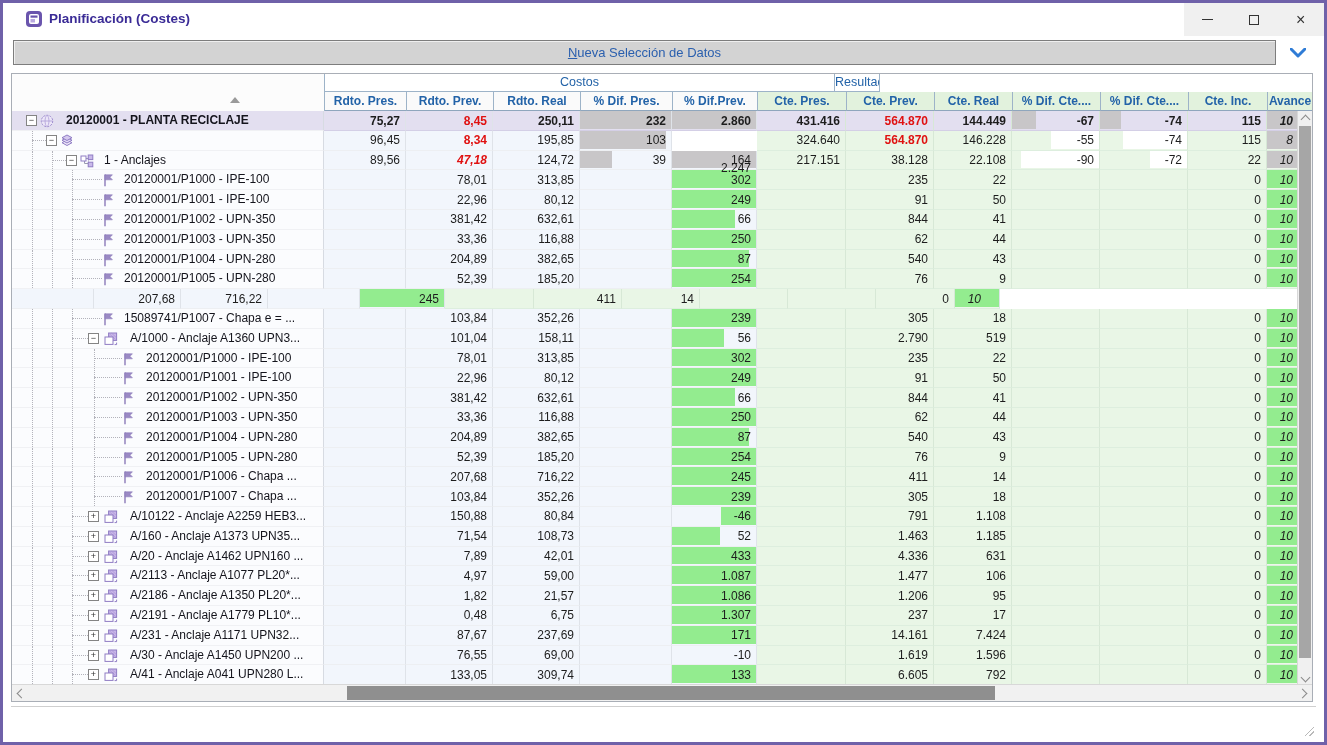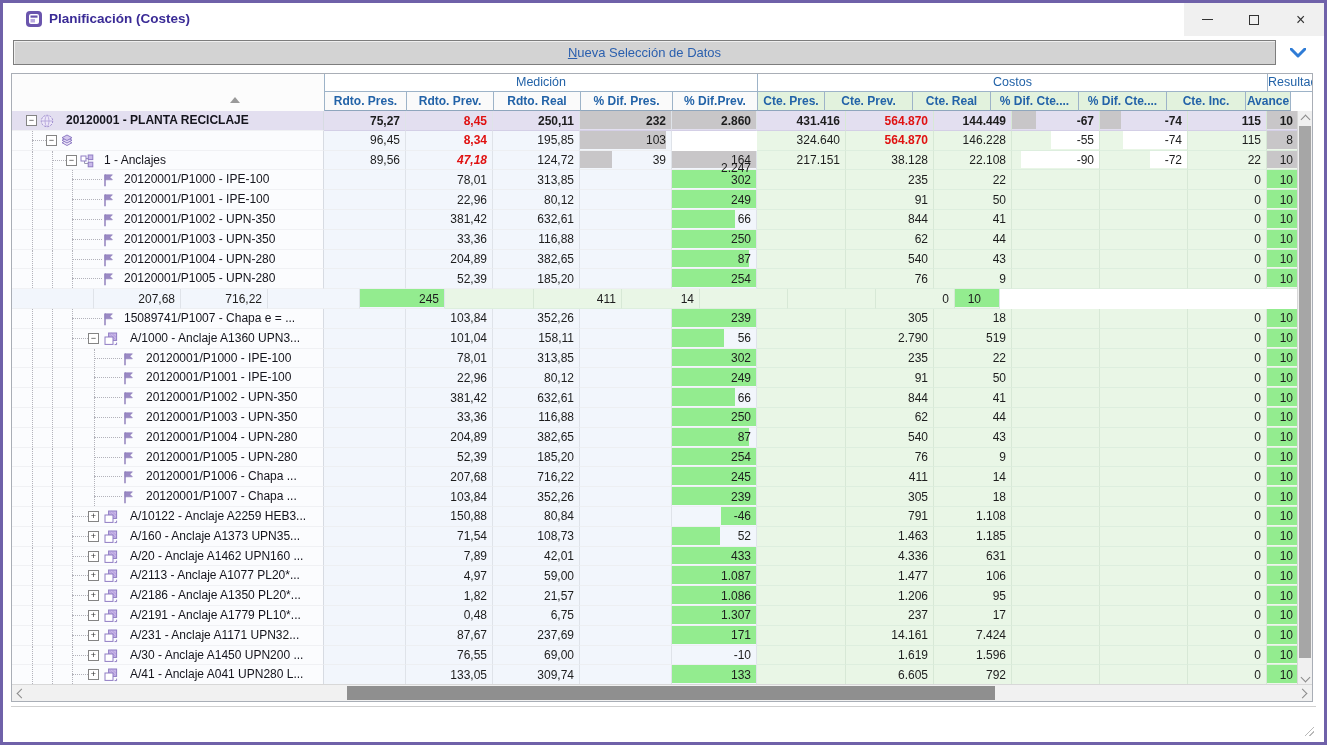--- a/index.html
+++ b/index.html
@@ -31,21 +31,21 @@
   .gcell{height:18px;box-sizing:border-box;border-right:1px solid #9db3c8;border-bottom:1px solid #9db3c8;background:#ffffff;color:#2363a8;font-size:12.5px;text-align:center;line-height:17px;overflow:hidden;white-space:nowrap;cursor:default;}
   .ccell{height:19px;box-sizing:border-box;border-right:1px solid #9db3c8;border-bottom:1px solid #8fa6bd;background:#fafafa;color:#2363a8;font-size:12px;font-weight:bold;text-align:center;line-height:18px;overflow:hidden;white-space:nowrap;cursor:pointer;}
   .ccell.hg{background:#e2f2dd;}
 
   .rowsarea{position:relative;}
   .row{display:flex;height:19.8px;position:relative;}
   .row.sel{outline:1px dotted #4a4a4a;outline-offset:-1px;z-index:2;}
   .cell{position:relative;box-sizing:border-box;height:19.8px;border-right:1px solid #dfe3e9;border-bottom:1px solid #edeff2;overflow:hidden;}
   .a-med{background:#f2f6fc;}
   .a-cost{background:#e9f6e6;border-bottom-color:#ddeede;border-right-color:#d7e8d6;}
-  .a-res{background:#edf7ea;border-bottom-color:#ddeede;}
+  .a-res{background:#edf7ea;border-bottom-color:#ddeede;font-style:italic;}
   .row.sel .cell{background:#e3dff0;border-bottom-color:#d4cfe6;}
   .bar{position:absolute;top:0;bottom:1px;z-index:0;}
   .bar.c-gray{background:#c8c6c8;}
   .bar.c-green{background:#93ec8f;}
   .bar.c-white{background:#ffffff;}
   .val{position:relative;z-index:1;display:block;font-size:12px;color:#1d1d1d;text-align:right;padding:2.5px 5px 0 2px;white-space:nowrap;}
   .val.red{color:#e01111;font-weight:bold;}
   .row.bold .val{font-weight:bold;}
   .cell.c-av .val{padding-right:18px;}
 
@@ -117,31 +117,30 @@
     </div>
   </div>
 
   <div class="gridwrap">
     <div class="ghead">
       <div class="tree-head">
         <div class="sort-tri"></div>
       </div>
       <div class="ghead-right">
         <div class="grow" id="groups">
-            <div class="gcell" style="width: 433px;">Medición</div>
             <div class="gcell" style="width: 510px;">Costos</div>
             <div class="gcell" style="width: 45px;">Resultados</div>
           </div>
         <div class="crow" id="colheads">
             <div class="ccell" style="width: 82px;">Rdto. Pres.</div>
             <div class="ccell" style="width: 87px;">Rdto. Prev.</div>
             <div class="ccell" style="width: 87px;">Rdto. Real</div>
             <div class="ccell" style="width: 92px;">% Dif. Pres.</div>
             <div class="ccell" style="width: 85px;">% Dif.Prev.</div>
-            <div class="ccell hg" style="width: 67px;">Cte. Pres.</div>
+            <div class="ccell hg" style="width: 89px;">Cte. Pres.</div>
             <div class="ccell hg" style="width: 88px;">Cte. Prev.</div>
             <div class="ccell hg" style="width: 78px;">Cte. Real</div>
             <div class="ccell hg" style="width: 88px;">% Dif. Cte....</div>
             <div class="ccell hg" style="width: 88px;">% Dif. Cte....</div>
             <div class="ccell hg" style="width: 79px;">Cte. Inc.</div>
             <div class="ccell hg" style="width: 45px;">Avance</div>
           </div>
       </div>
     </div>
     <div class="rowsarea" id="rows">

